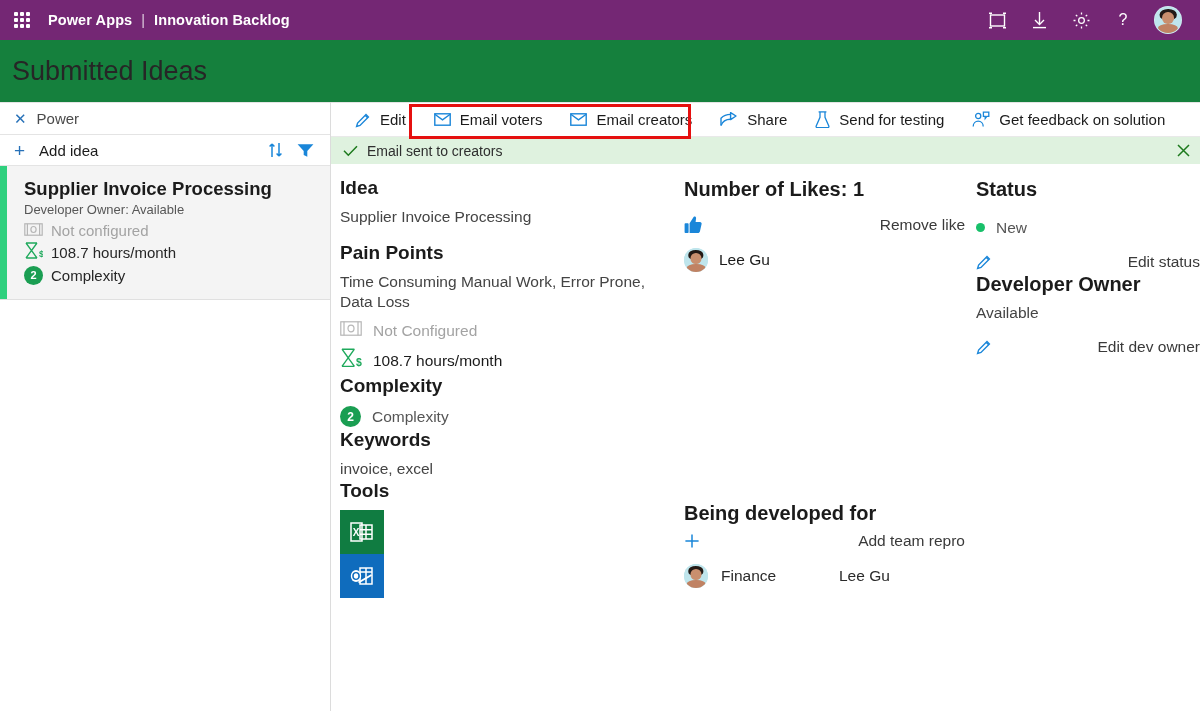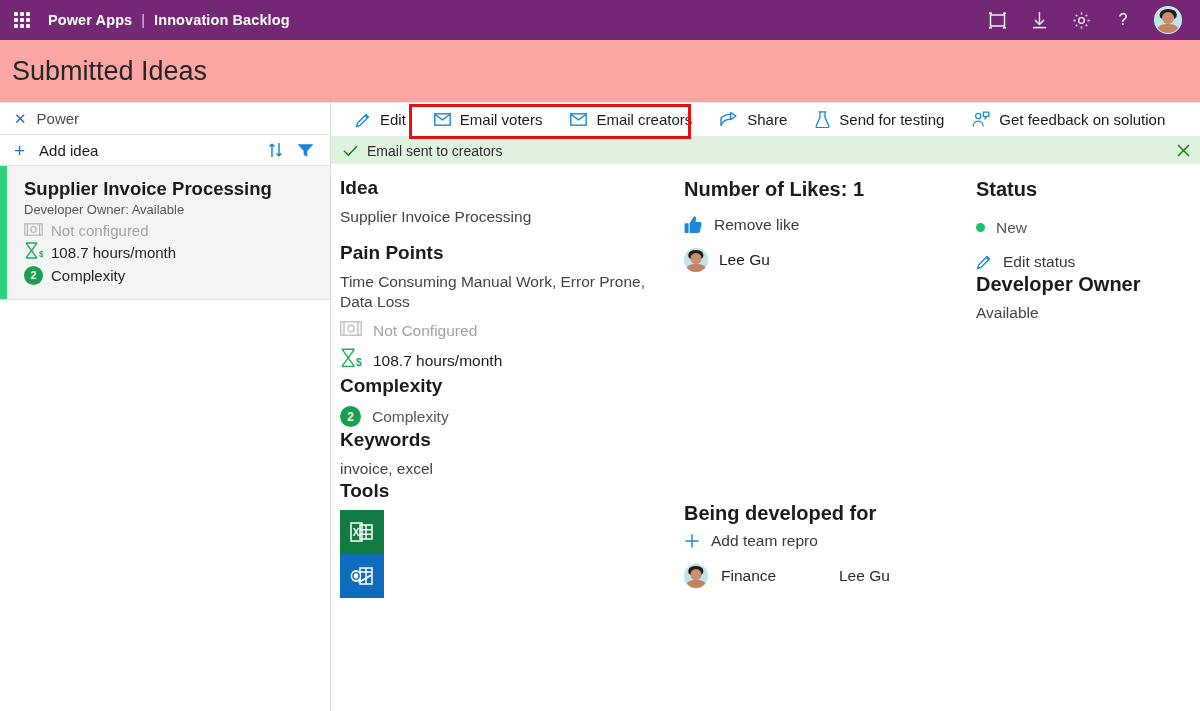--- a/index.html
+++ b/index.html
@@ -81,21 +81,21 @@
     border-radius: 48% 48% 0 0;
   }
 
   
   .pagetitle {
     height: 62px;
     display: flex; align-items: center;
     padding-left: 12px;
     font-size: 27px;
     color: #262626;
-    background: #fca5a5;
+    background: #15803d;
   }
 
   
   .bodysplit { display: flex; height: 609px; }
 
   
   .leftpanel {
     width: 331px;
     flex: 0 0 331px;
     border-right: 1px solid #dcdcdc;
@@ -223,20 +223,21 @@
     display: flex; align-items: center; gap: 11px;
     font-size: 15.5px; line-height: 1.5;
   }
   .row-ico.muted { color: #a3a3a3; }
   .row-ico.gray { color: #555555; }
   .row-ico.dark { color: #1b1b1b; }
   .link-row {
     display: flex; align-items: center; gap: 11px;
     font-size: 15.5px; color: #3a3a3a;
     cursor: pointer;
+    justify-content: space-between;
   }
   .link-row .li { color: #1a86d9; display: flex; align-items: center; flex: 0 0 auto; }
   .badge2.lg { width: 21px; height: 21px; font-size: 12px; }
 
   .avatar-sm {
     width: 24px; height: 24px; border-radius: 50%;
     background: #bfe5ec; overflow: hidden; position: relative;
     flex: 0 0 auto;
   }
 
@@ -573,17 +574,26 @@
             <svg width="16" height="16" viewBox="0 0 16 16" fill="none" stroke="#1a86d9" stroke-width="1.4">
               <path d="M1.6 14.4l1-3.4L11 2.6l2.4 2.4-8.4 8.4z"></path>
               <path d="M10.3 3.4l2.4 2.4"></path>
             </svg>
           </span>
           <span>Edit status</span>
         </div>
 
         <div class="h2 big mt-l">Developer Owner</div>
         <div class="val mt-s">Available</div>
+        <div class="link-row mt">
+          <span class="li">
+            <svg width="16" height="16" viewBox="0 0 16 16" fill="none" stroke="#1a86d9" stroke-width="1.4">
+              <path d="M1.6 14.4l1-3.4L11 2.6l2.4 2.4-8.4 8.4z"></path>
+              <path d="M10.3 3.4l2.4 2.4"></path>
+            </svg>
+          </span>
+          <span>Edit dev owner</span>
+        </div>
       </div>
 
     </div>
   </div>
 </div>
 
 </body></html>

